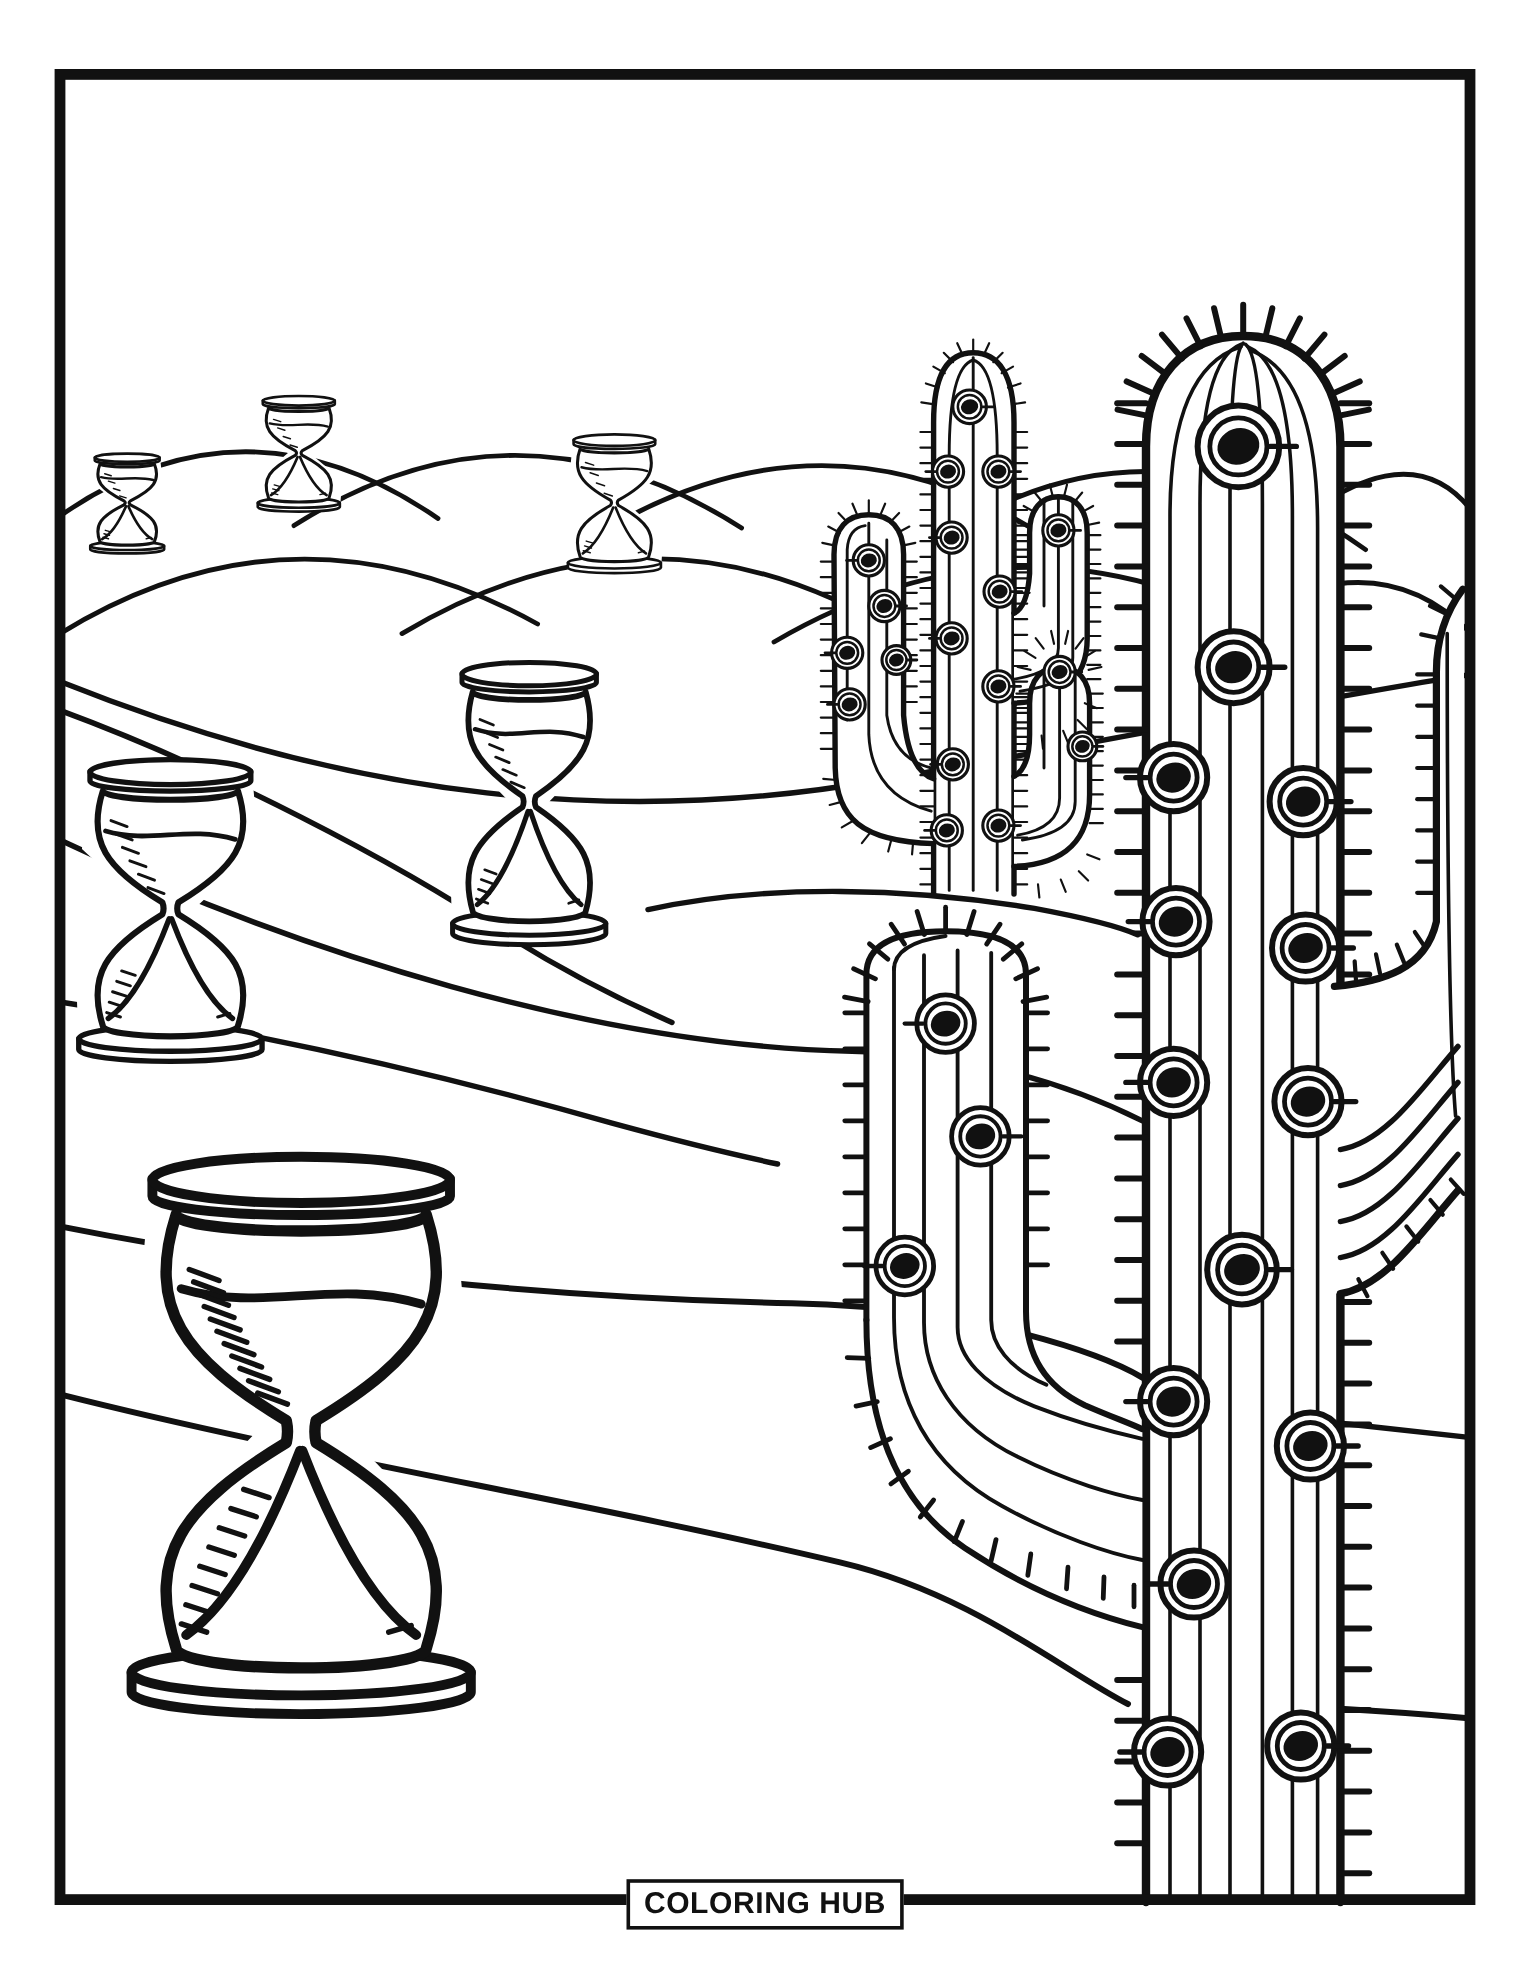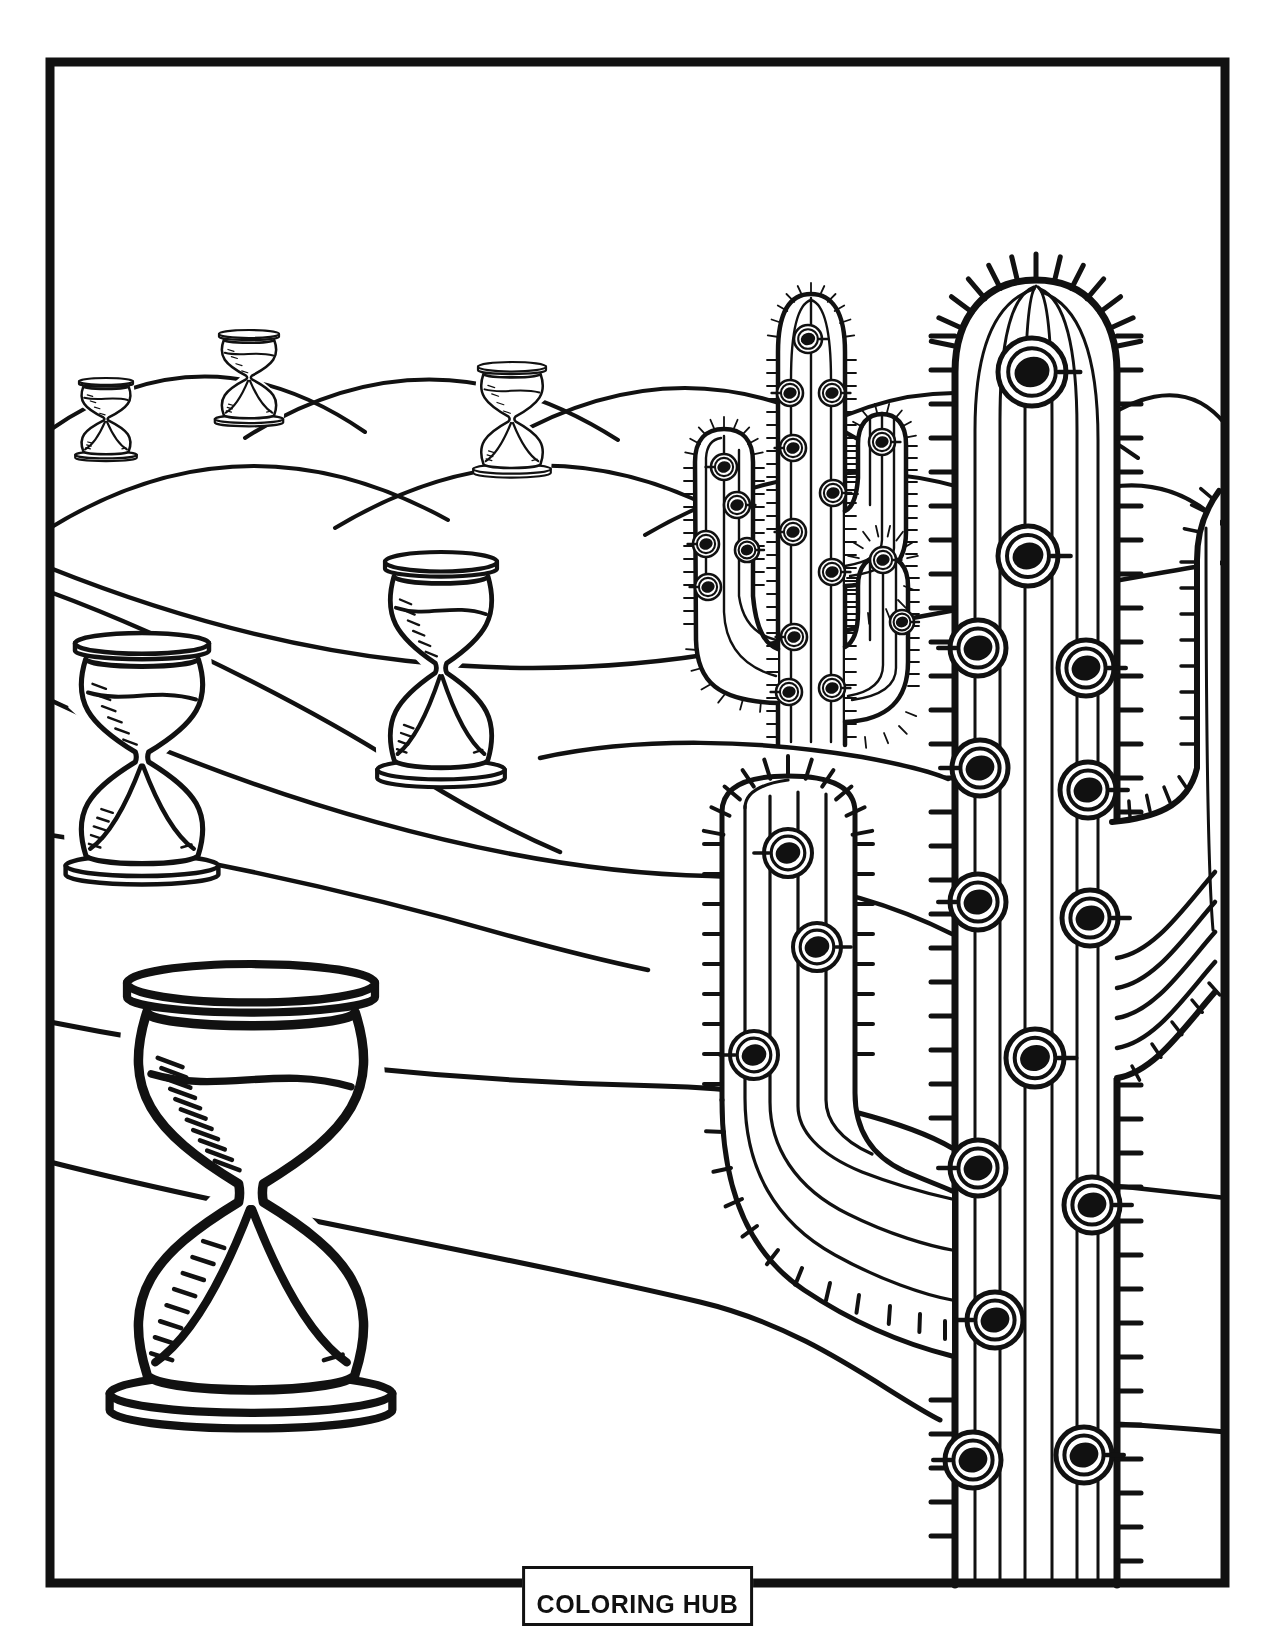--- a/index.html
+++ b/index.html
@@ -1,20 +1,20 @@
 <!DOCTYPE html>
 <html><head>
 <meta charset="utf-8">
 <style>
   html,body{margin:0;padding:0;background:#fff;}
   .page{position:relative;width:1275px;height:1650px;background:#fff;overflow:hidden;
         font-family:"Liberation Sans",sans-serif;}
   .page svg{position:absolute;inset:0;display:block;}
   .brand-plate{position:absolute;left:50%;top:1566px;transform:translateX(-50%);
-        background:#fff;border:3px solid #111;padding:21px 12px 4px 12px;
+        background:#fff;border:3px solid #111;padding:3px 12px 4px 12px;
         font-family:"Liberation Sans",sans-serif;font-weight:bold;font-size:25px;
         letter-spacing:.5px;color:#111;white-space:nowrap;z-index:5;}
 </style>
 </head>
 <body>
 
 <div class="page">
   <svg viewBox="0 0 1275 1650" width="1275" height="1650" xmlns="http://www.w3.org/2000/svg">
       <rect x="0" y="0" width="1275" height="1650" fill="#ffffff"></rect>
       <g>

